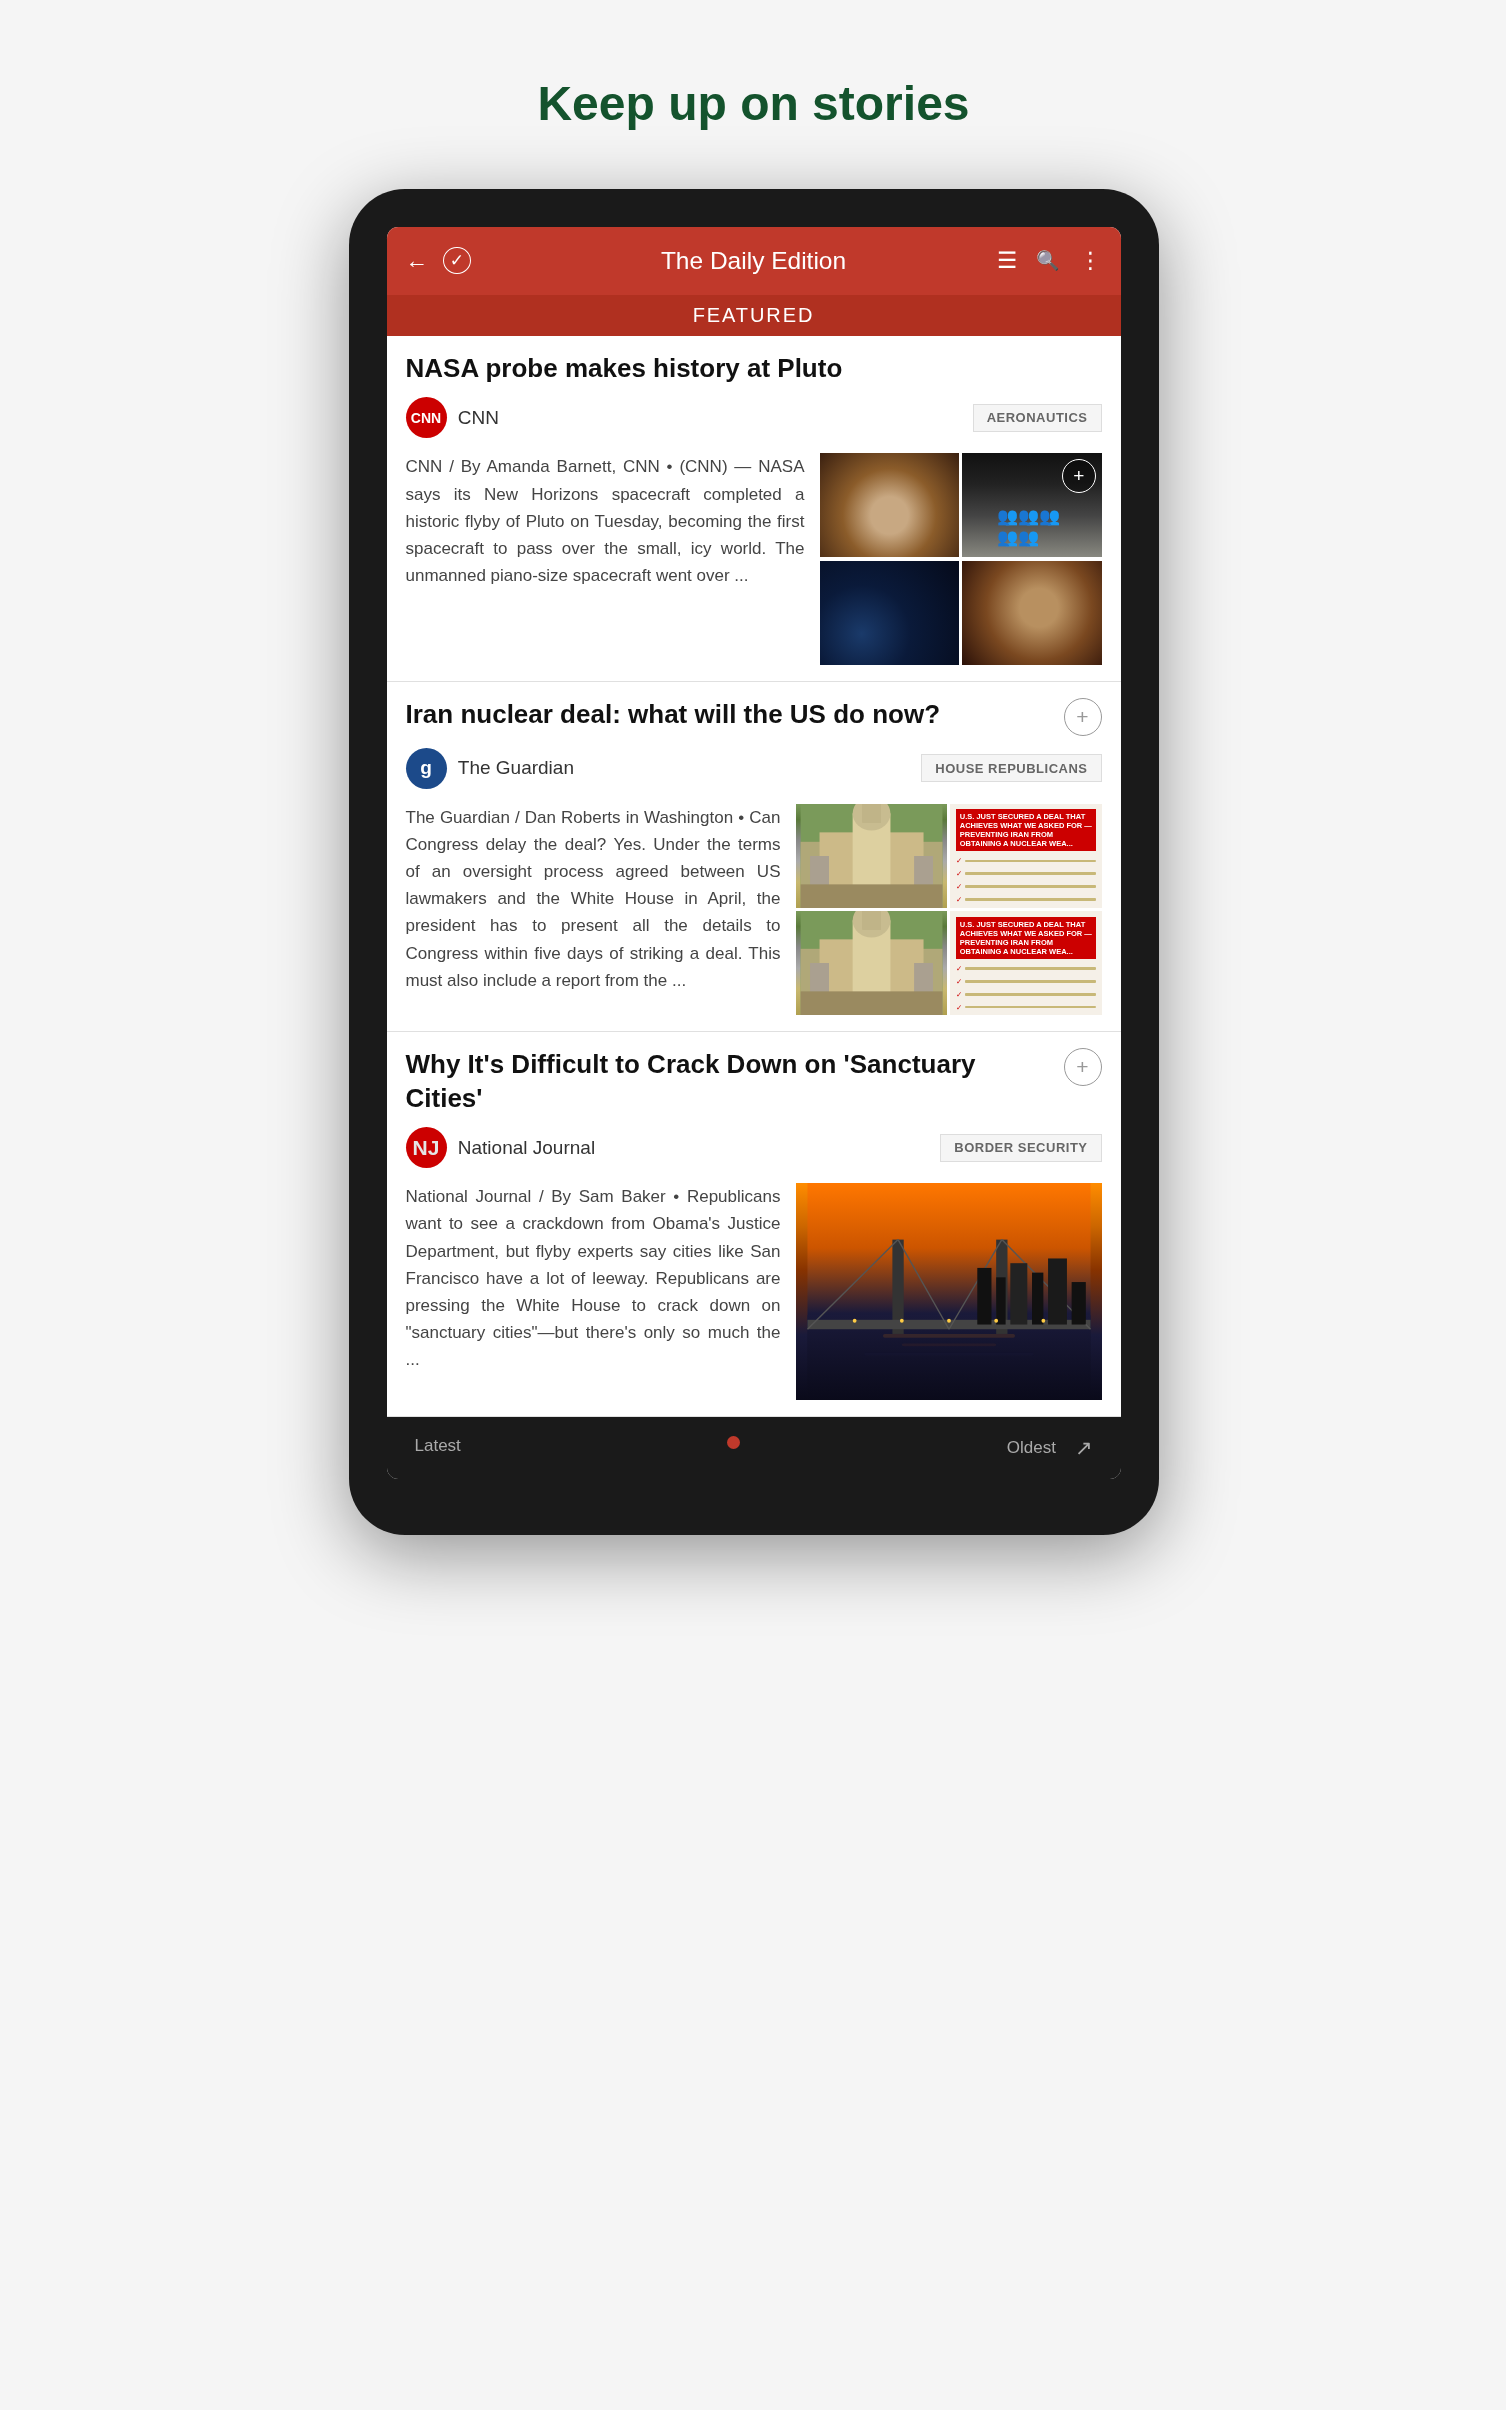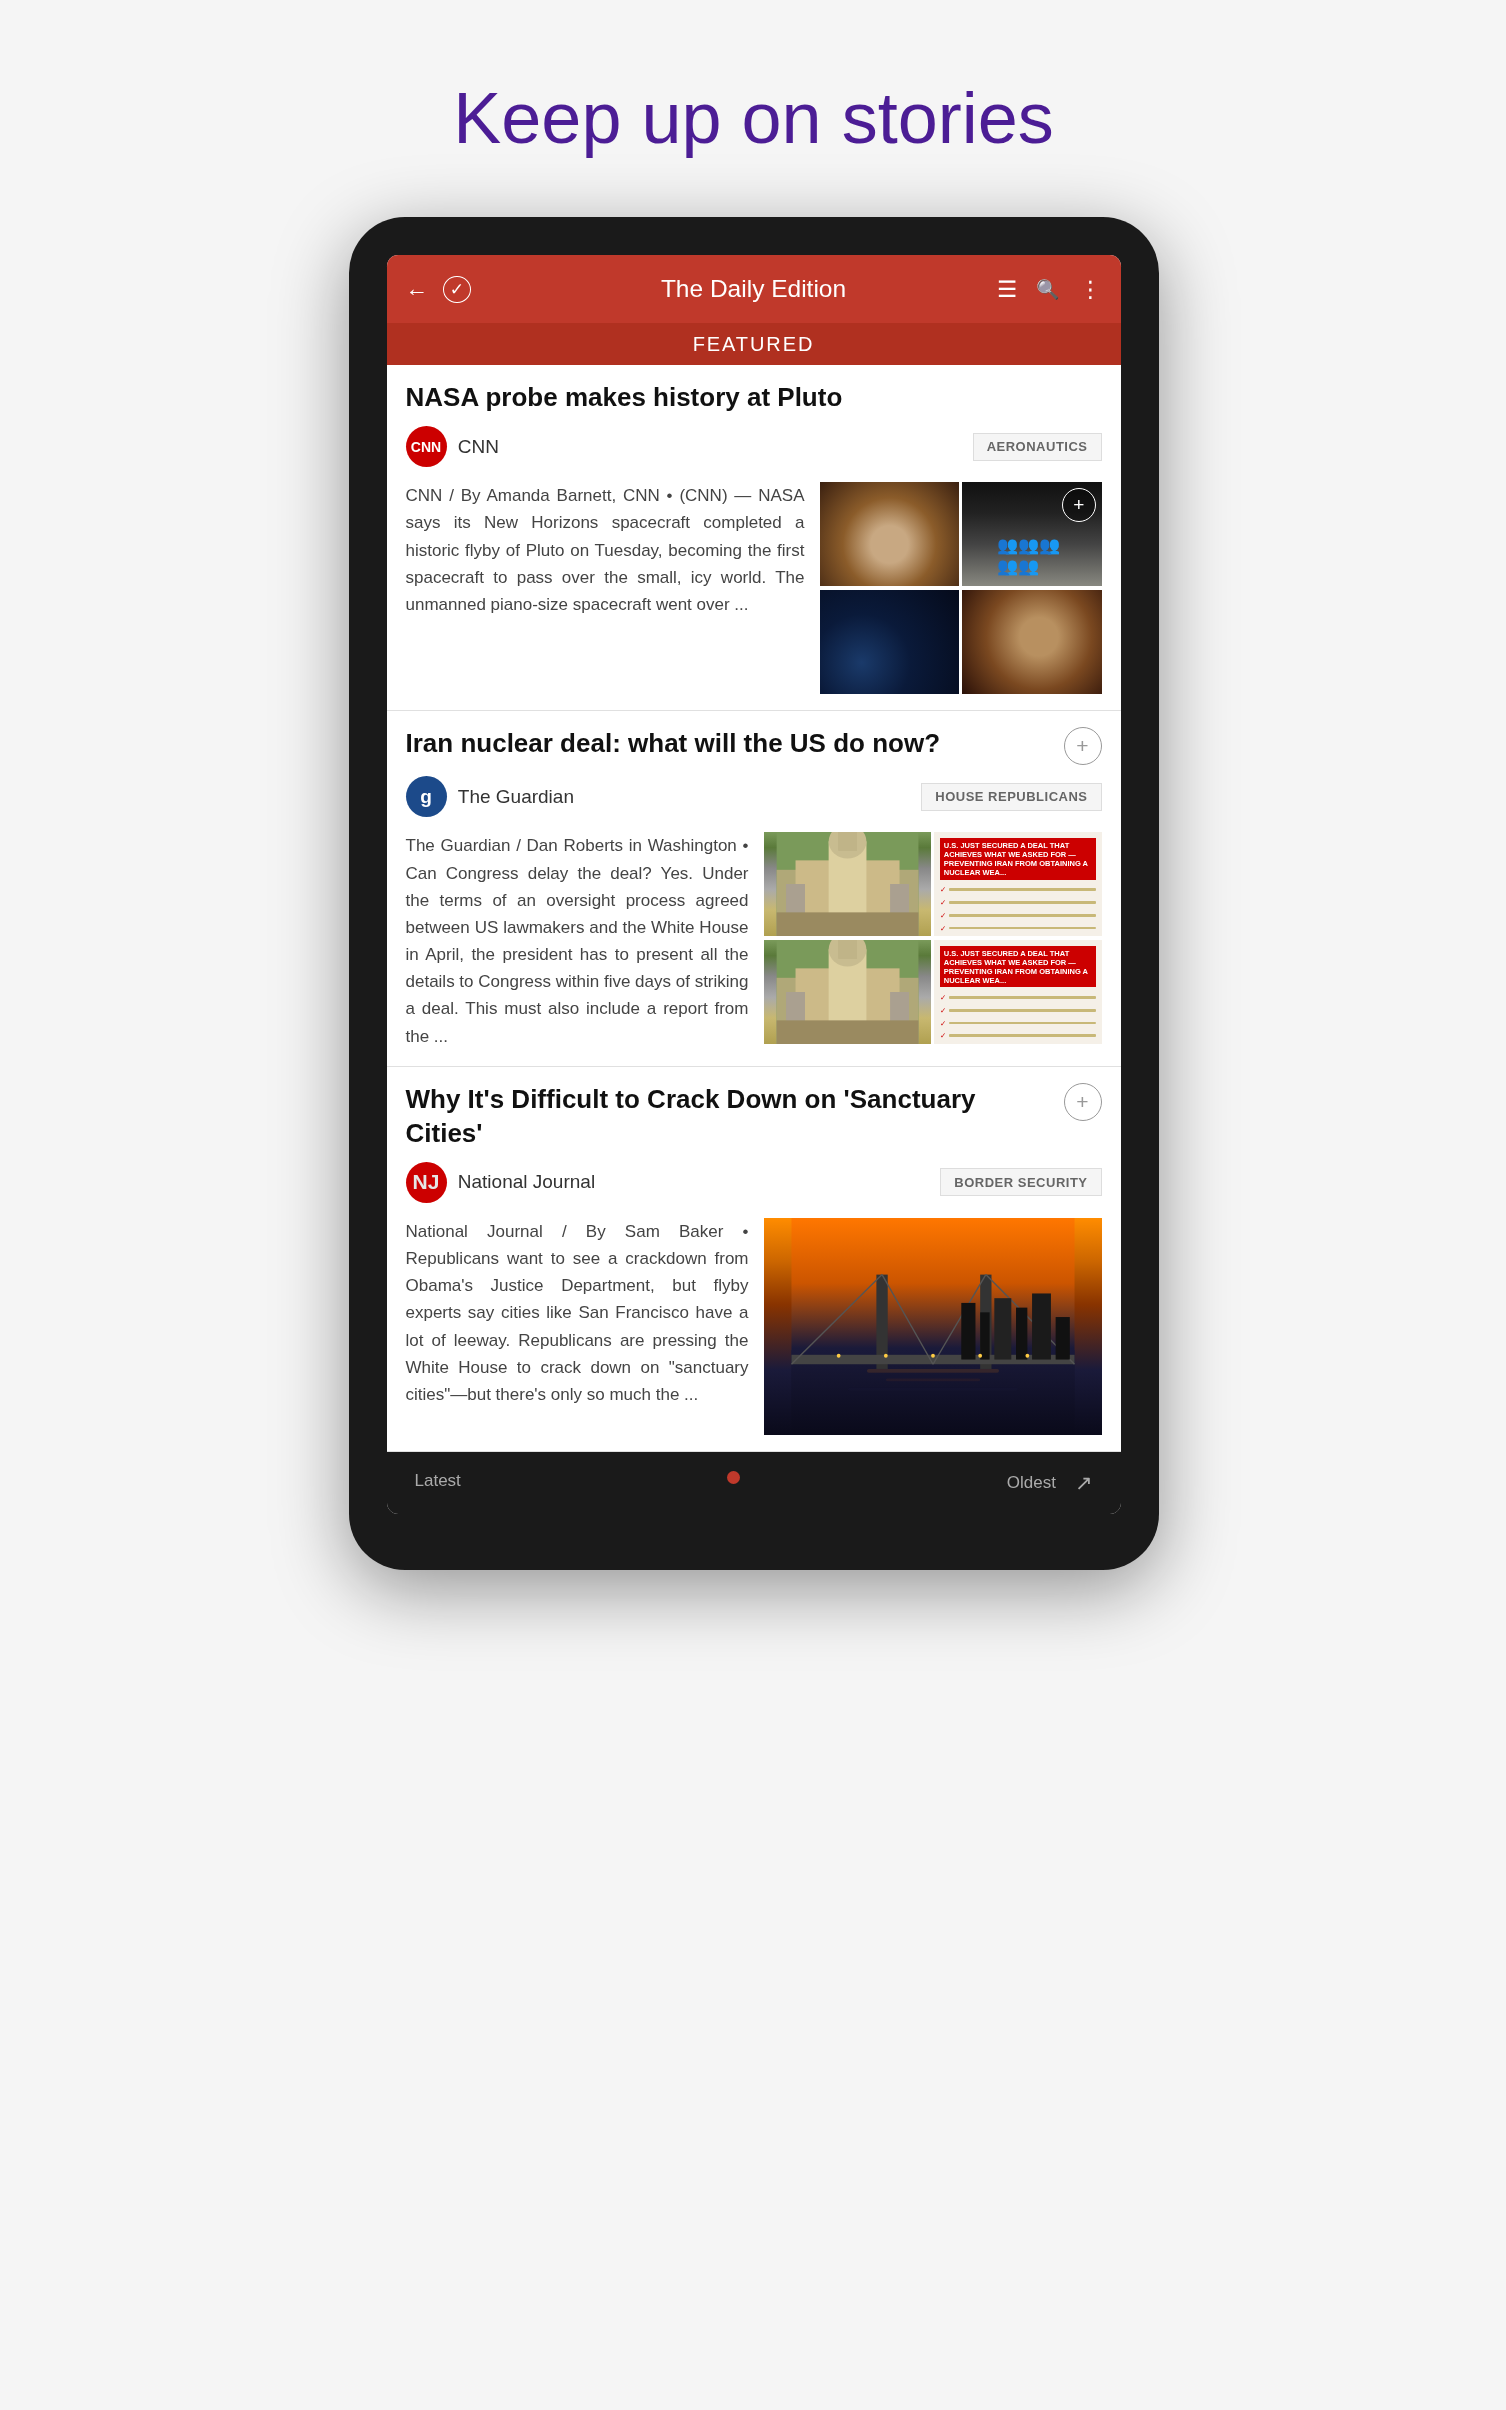--- a/index.html
+++ b/index.html
@@ -11,23 +11,23 @@
       display: flex;
       flex-direction: column;
       align-items: center;
     }
 
     .tagline-section {
       padding: 75px 188px 56px;
       text-align: center;
     }
     .tagline {
-      font-size: 72px;
-      color: #4c1d95;
-      font-weight: 400;
+      font-size: 48px;
+      color: #14532d;
+      font-weight: 700;
       line-height: 1.2;
     }
 
     .device-wrapper {
       width: 810px;
       background: #1a1a1a;
       border-radius: 56px;
       padding: 38px 38px 56px;
       box-shadow: 0 19px 75px rgba(0,0,0,0.4);
       position: relative;
@@ -284,21 +284,21 @@
       font-size: 7.5px;
     }
     .doc-text-line {
       height: 2.8px;
       background: #ccc;
       flex: 1;
       border-radius: 0.9px;
     }
 
     .article-images-single {
-      width: 338px;
+      width: 306px;
       flex-shrink: 0;
     }
 
     
     .capitol-area {
       display: grid;
       grid-template-columns: 1fr 1fr;
       gap: 3.8px;
       width: 100%;
     }

